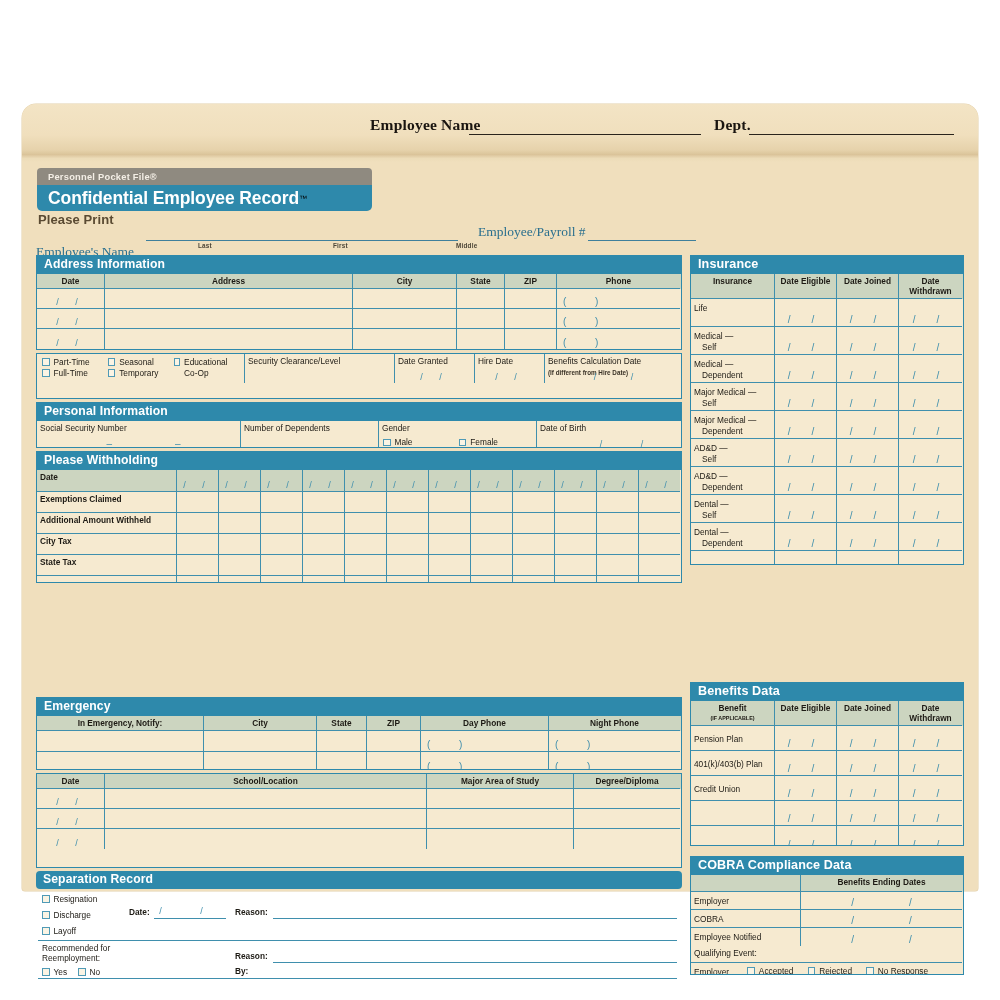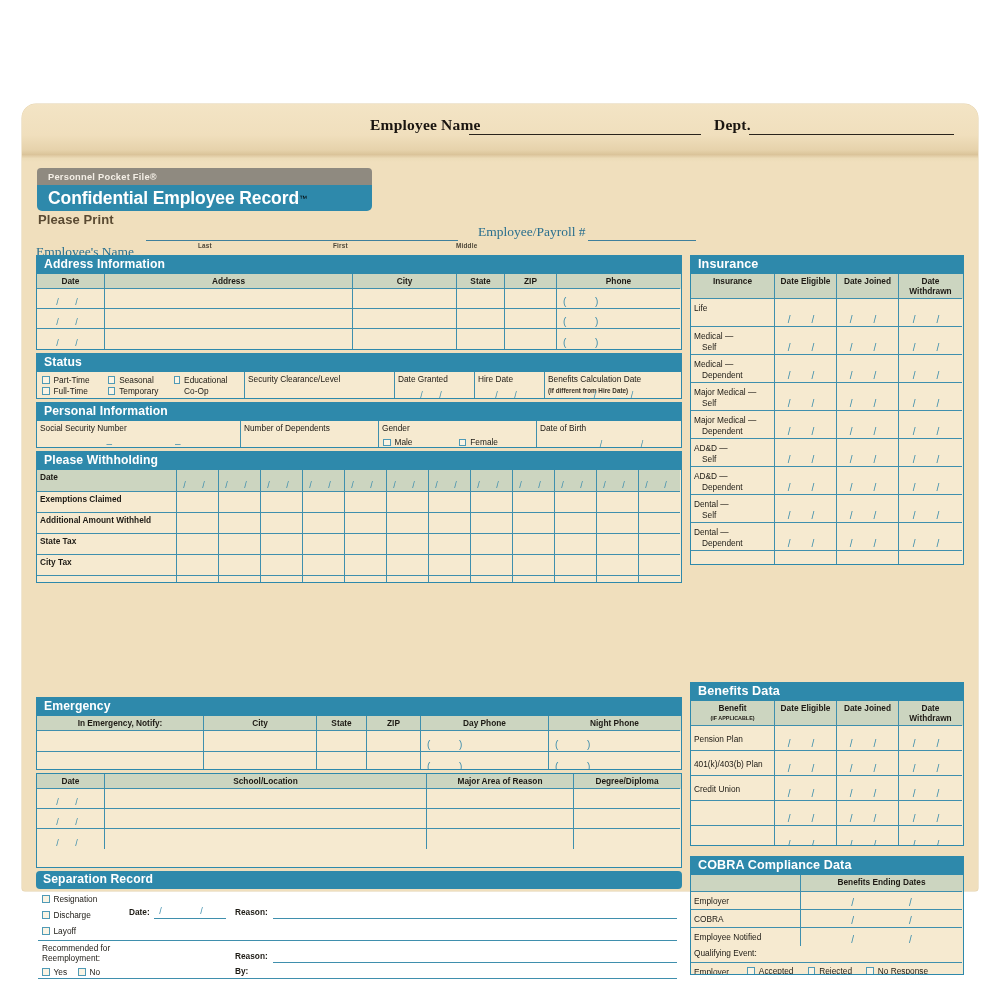--- a/index.html
+++ b/index.html
@@ -188,21 +188,20 @@
         <div class="cell" style="width:104px; height:20px;"></div>
         <div class="cell" style="width:48px;  height:20px;"></div>
         <div class="cell" style="width:52px;  height:20px;"></div>
         <div class="cell" style="width:123px; height:20px;">
             <span class="paren">( )</span>
           </div>
       </div>
     </div>
 
     <div class="sec" style="left:14px; top:191px; width:646px; height:46px;">
-      <div class="sechead">Status</div>
       <div class="row noborder-b">
         <div class="cell" style="width:208px; height:29px; padding:3px 0 0 5px;">
           <div style="display:flex;">
             <div style="width:66px;">
               <div class="cbrow">
                   <span class="cb"></span>
                   <span>Part-Time</span>
                 </div>
               <div class="cbrow">
                   <span class="cb"></span>
@@ -345,37 +344,37 @@
         <div class="cell" style="width:42px; height:21px;"></div>
         <div class="cell" style="width:42px; height:21px;"></div>
         <div class="cell" style="width:42px; height:21px;"></div>
         <div class="cell" style="width:42px; height:21px;"></div>
         <div class="cell" style="width:42px; height:21px;"></div>
         <div class="cell" style="width:42px; height:21px;"></div>
         <div class="cell" style="width:41px; height:21px;"></div>
       </div>
 
       <div class="row">
+        <div class="cell" style="width:140px; height:21px; font-weight:bold;">City Tax</div>
+        <div class="cell" style="width:42px; height:21px;"></div>
+        <div class="cell" style="width:42px; height:21px;"></div>
+        <div class="cell" style="width:42px; height:21px;"></div>
+        <div class="cell" style="width:42px; height:21px;"></div>
+        <div class="cell" style="width:42px; height:21px;"></div>
+        <div class="cell" style="width:42px; height:21px;"></div>
+        <div class="cell" style="width:42px; height:21px;"></div>
+        <div class="cell" style="width:42px; height:21px;"></div>
+        <div class="cell" style="width:42px; height:21px;"></div>
+        <div class="cell" style="width:42px; height:21px;"></div>
+        <div class="cell" style="width:42px; height:21px;"></div>
+        <div class="cell" style="width:41px; height:21px;"></div>
+      </div>
+
+      <div class="row">
         <div class="cell" style="width:140px; height:21px; font-weight:bold;">State Tax</div>
-        <div class="cell" style="width:42px; height:21px;"></div>
-        <div class="cell" style="width:42px; height:21px;"></div>
-        <div class="cell" style="width:42px; height:21px;"></div>
-        <div class="cell" style="width:42px; height:21px;"></div>
-        <div class="cell" style="width:42px; height:21px;"></div>
-        <div class="cell" style="width:42px; height:21px;"></div>
-        <div class="cell" style="width:42px; height:21px;"></div>
-        <div class="cell" style="width:42px; height:21px;"></div>
-        <div class="cell" style="width:42px; height:21px;"></div>
-        <div class="cell" style="width:42px; height:21px;"></div>
-        <div class="cell" style="width:42px; height:21px;"></div>
-        <div class="cell" style="width:41px; height:21px;"></div>
-      </div>
-
-      <div class="row">
-        <div class="cell" style="width:140px; height:21px; font-weight:bold;">City Tax</div>
         <div class="cell" style="width:42px; height:21px;"></div>
         <div class="cell" style="width:42px; height:21px;"></div>
         <div class="cell" style="width:42px; height:21px;"></div>
         <div class="cell" style="width:42px; height:21px;"></div>
         <div class="cell" style="width:42px; height:21px;"></div>
         <div class="cell" style="width:42px; height:21px;"></div>
         <div class="cell" style="width:42px; height:21px;"></div>
         <div class="cell" style="width:42px; height:21px;"></div>
         <div class="cell" style="width:42px; height:21px;"></div>
         <div class="cell" style="width:42px; height:21px;"></div>
@@ -433,21 +432,21 @@
         <div class="cell" style="width:131px; height:21px;">
             <span class="paren">( )</span>
           </div>
       </div>
     </div>
 
     <div class="sec" style="left:14px; top:611px; width:646px; height:95px;">
       <div class="row colhead">
         <div class="cell" style="width:68px;">Date</div>
         <div class="cell" style="width:322px;">School/Location</div>
-        <div class="cell" style="width:147px;">Major Area of Reason</div>
+        <div class="cell" style="width:147px;">Major Area of Study</div>
         <div class="cell" style="width:106px;">Degree/Diploma</div>
       </div>
       <div class="row">
         <div class="cell" style="width:68px;  height:20px;">
             <span class="dt sm">/ /</span>
           </div>
         <div class="cell" style="width:322px; height:20px;"></div>
         <div class="cell" style="width:147px; height:20px;"></div>
         <div class="cell" style="width:106px; height:20px;"></div>
       </div>

